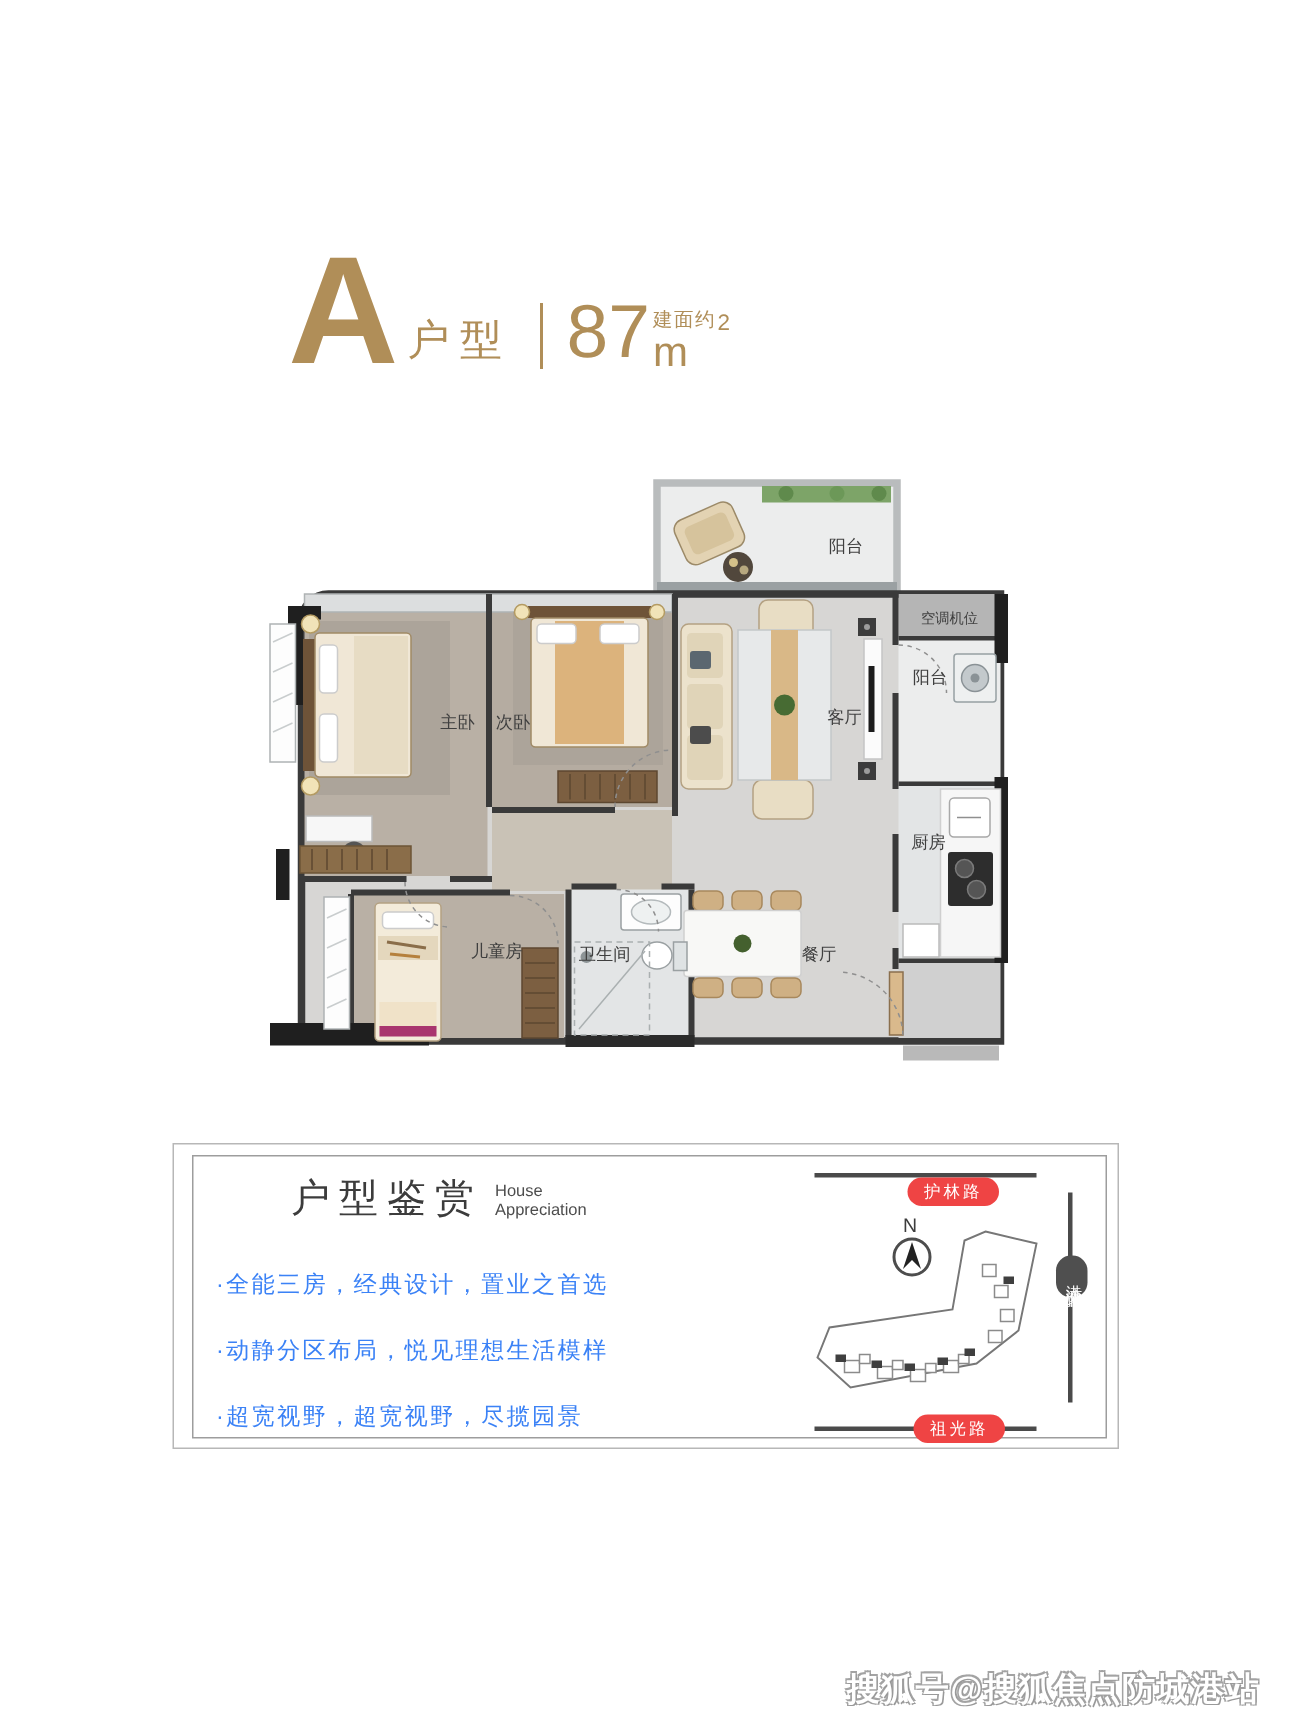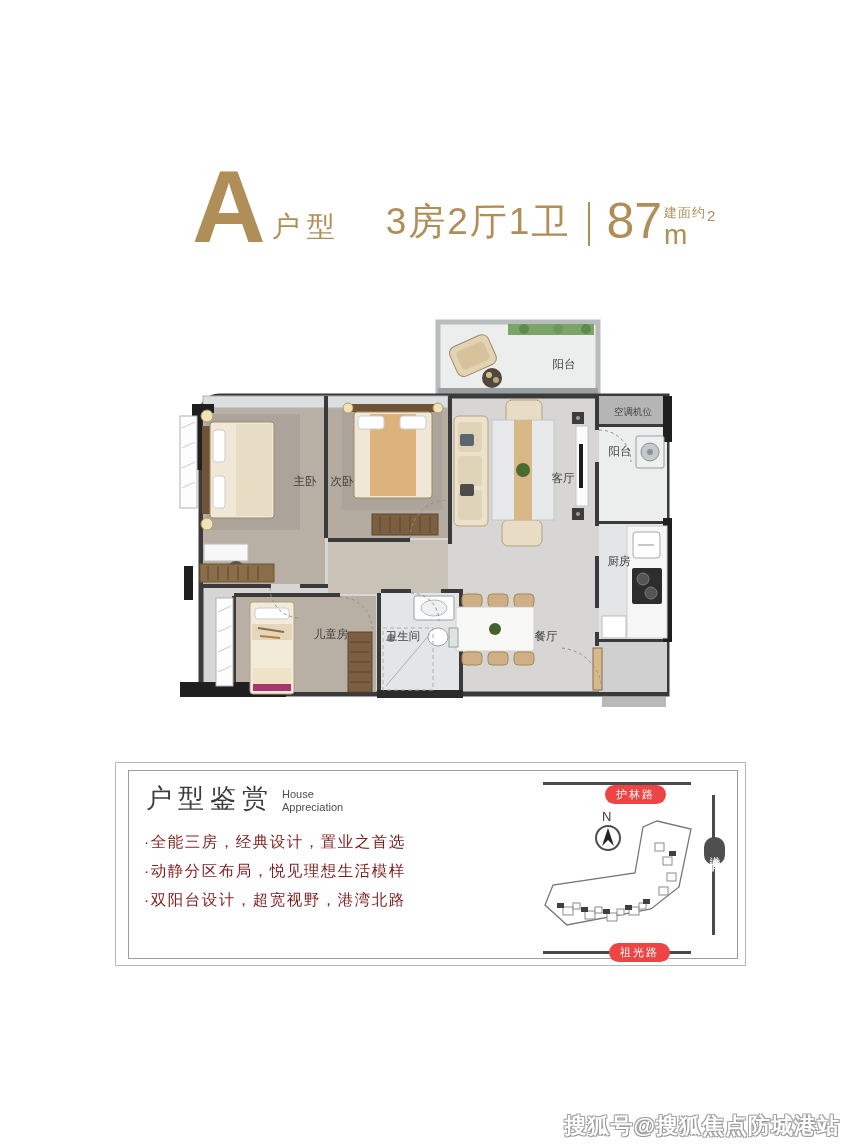--- a/index.html
+++ b/index.html
@@ -21,45 +21,44 @@
   .hdr .munit{font-size:28px;line-height:.9;font-weight:400;}
   .hdr .sup{font-size:15px;padding-bottom:26px;margin-left:1px;}
   
   .plan{position:absolute;left:172px;top:316px;width:516px;height:398px;}
   .plan svg{display:block;}
   .plan text{font-family:"Liberation Sans","DejaVu Sans",sans-serif;fill:#3f3f3f;}
   
   .panel{position:absolute;left:115px;top:762px;width:629px;height:202px;border:1px solid #b7b7b7;background:#fff;}
   .panel-inner{position:absolute;left:12px;right:7px;top:7px;bottom:6px;border:1px solid #9d9d9d;}
   .panel-title-row{position:absolute;left:30px;top:18px;display:flex;align-items:flex-end;}
-  .panel-title{font-size:26px;color:#3c3c3c;letter-spacing:6px;font-weight:500;}
+  .panel-title{font-size:26px;color:#3c3c3c;letter-spacing:6px;font-weight:500;margin-left:48px;}
   .panel-sub{font-size:11px;color:#4d4d4d;line-height:1.2;margin-left:8px;padding-bottom:2px;}
   .bullets{position:absolute;left:28px;top:64px;}
-  .bullets div{font-size:15.5px;color:#7f1d1d;line-height:29px;letter-spacing:1.5px;}
+  .bullets div{font-size:15.5px;color:#3b82f6;line-height:29px;letter-spacing:1.5px;margin-top:15px;}
   
   .map{position:absolute;right:16px;top:8px;width:196px;height:186px;}
   .road-h{position:absolute;height:3px;background:#4a4a4a;}
   .road-v{position:absolute;width:3px;background:#4a4a4a;}
   .cap{position:absolute;background:#ef4444;color:#fff;font-size:11px;border-radius:10px;
        padding:2px 11px;letter-spacing:2px;white-space:nowrap;margin-top:12px;}
   .cap-v{position:absolute;background:#4f4f4f;color:#fff;font-size:11px;border-radius:10px;
        padding:10px 3px;letter-spacing:2px;writing-mode:vertical-rl;}
   .compass-n{position:absolute;left:69px;top:38px;font-size:13px;color:#3d3d3d;font-weight:500;}
   
   .wm{position:absolute;right:20px;bottom:6px;font-size:22px;font-weight:700;letter-spacing:1px;
       color:#ffffff;opacity:.9;
       text-shadow:1px 1px 0 #8f8f8f,-1px -1px 0 #9a9a9a,1px -1px 0 #9a9a9a,-1px 1px 0 #9a9a9a;}
 </style>
 </head>
 <body>
 
 <div class="hdr">
   <span class="letter">A</span>
   <span class="utype">户型</span>
-  <span class="layout">3房2厅1卫</span>
   <span class="vline"></span>
   <span class="big">87</span>
   <span class="mwrap">
     <span class="note">建面约</span>
     <span class="munit">m</span>
   </span>
   <span class="sup">2</span>
 </div>
 
 <div class="plan">
@@ -301,21 +300,21 @@
     <span class="panel-title">户型鉴赏</span>
     <span class="panel-sub">
       <div>House</div>
       <div>Appreciation</div>
     </span>
   </div>
 
   <div class="bullets">
     <div>·全能三房，经典设计，置业之首选</div>
     <div>·动静分区布局，悦见理想生活模样</div>
-    <div>·双阳台设计，超宽视野，港湾北路</div>
+    <div>·超宽视野，超宽视野，尽揽园景</div>
   </div>
 
   <div class="map">
     <div class="road-h" style="left:10px;right:38px;top:11px;"></div>
     <div class="cap" style="left:72px;top:2px;">护林路</div>
 
     <div class="road-v" style="right:14px;top:24px;bottom:22px;"></div>
     <div class="cap-v" style="right:4px;top:66px;">港湾北路</div>
 
     <div class="road-h" style="left:10px;right:38px;bottom:3px;"></div>

